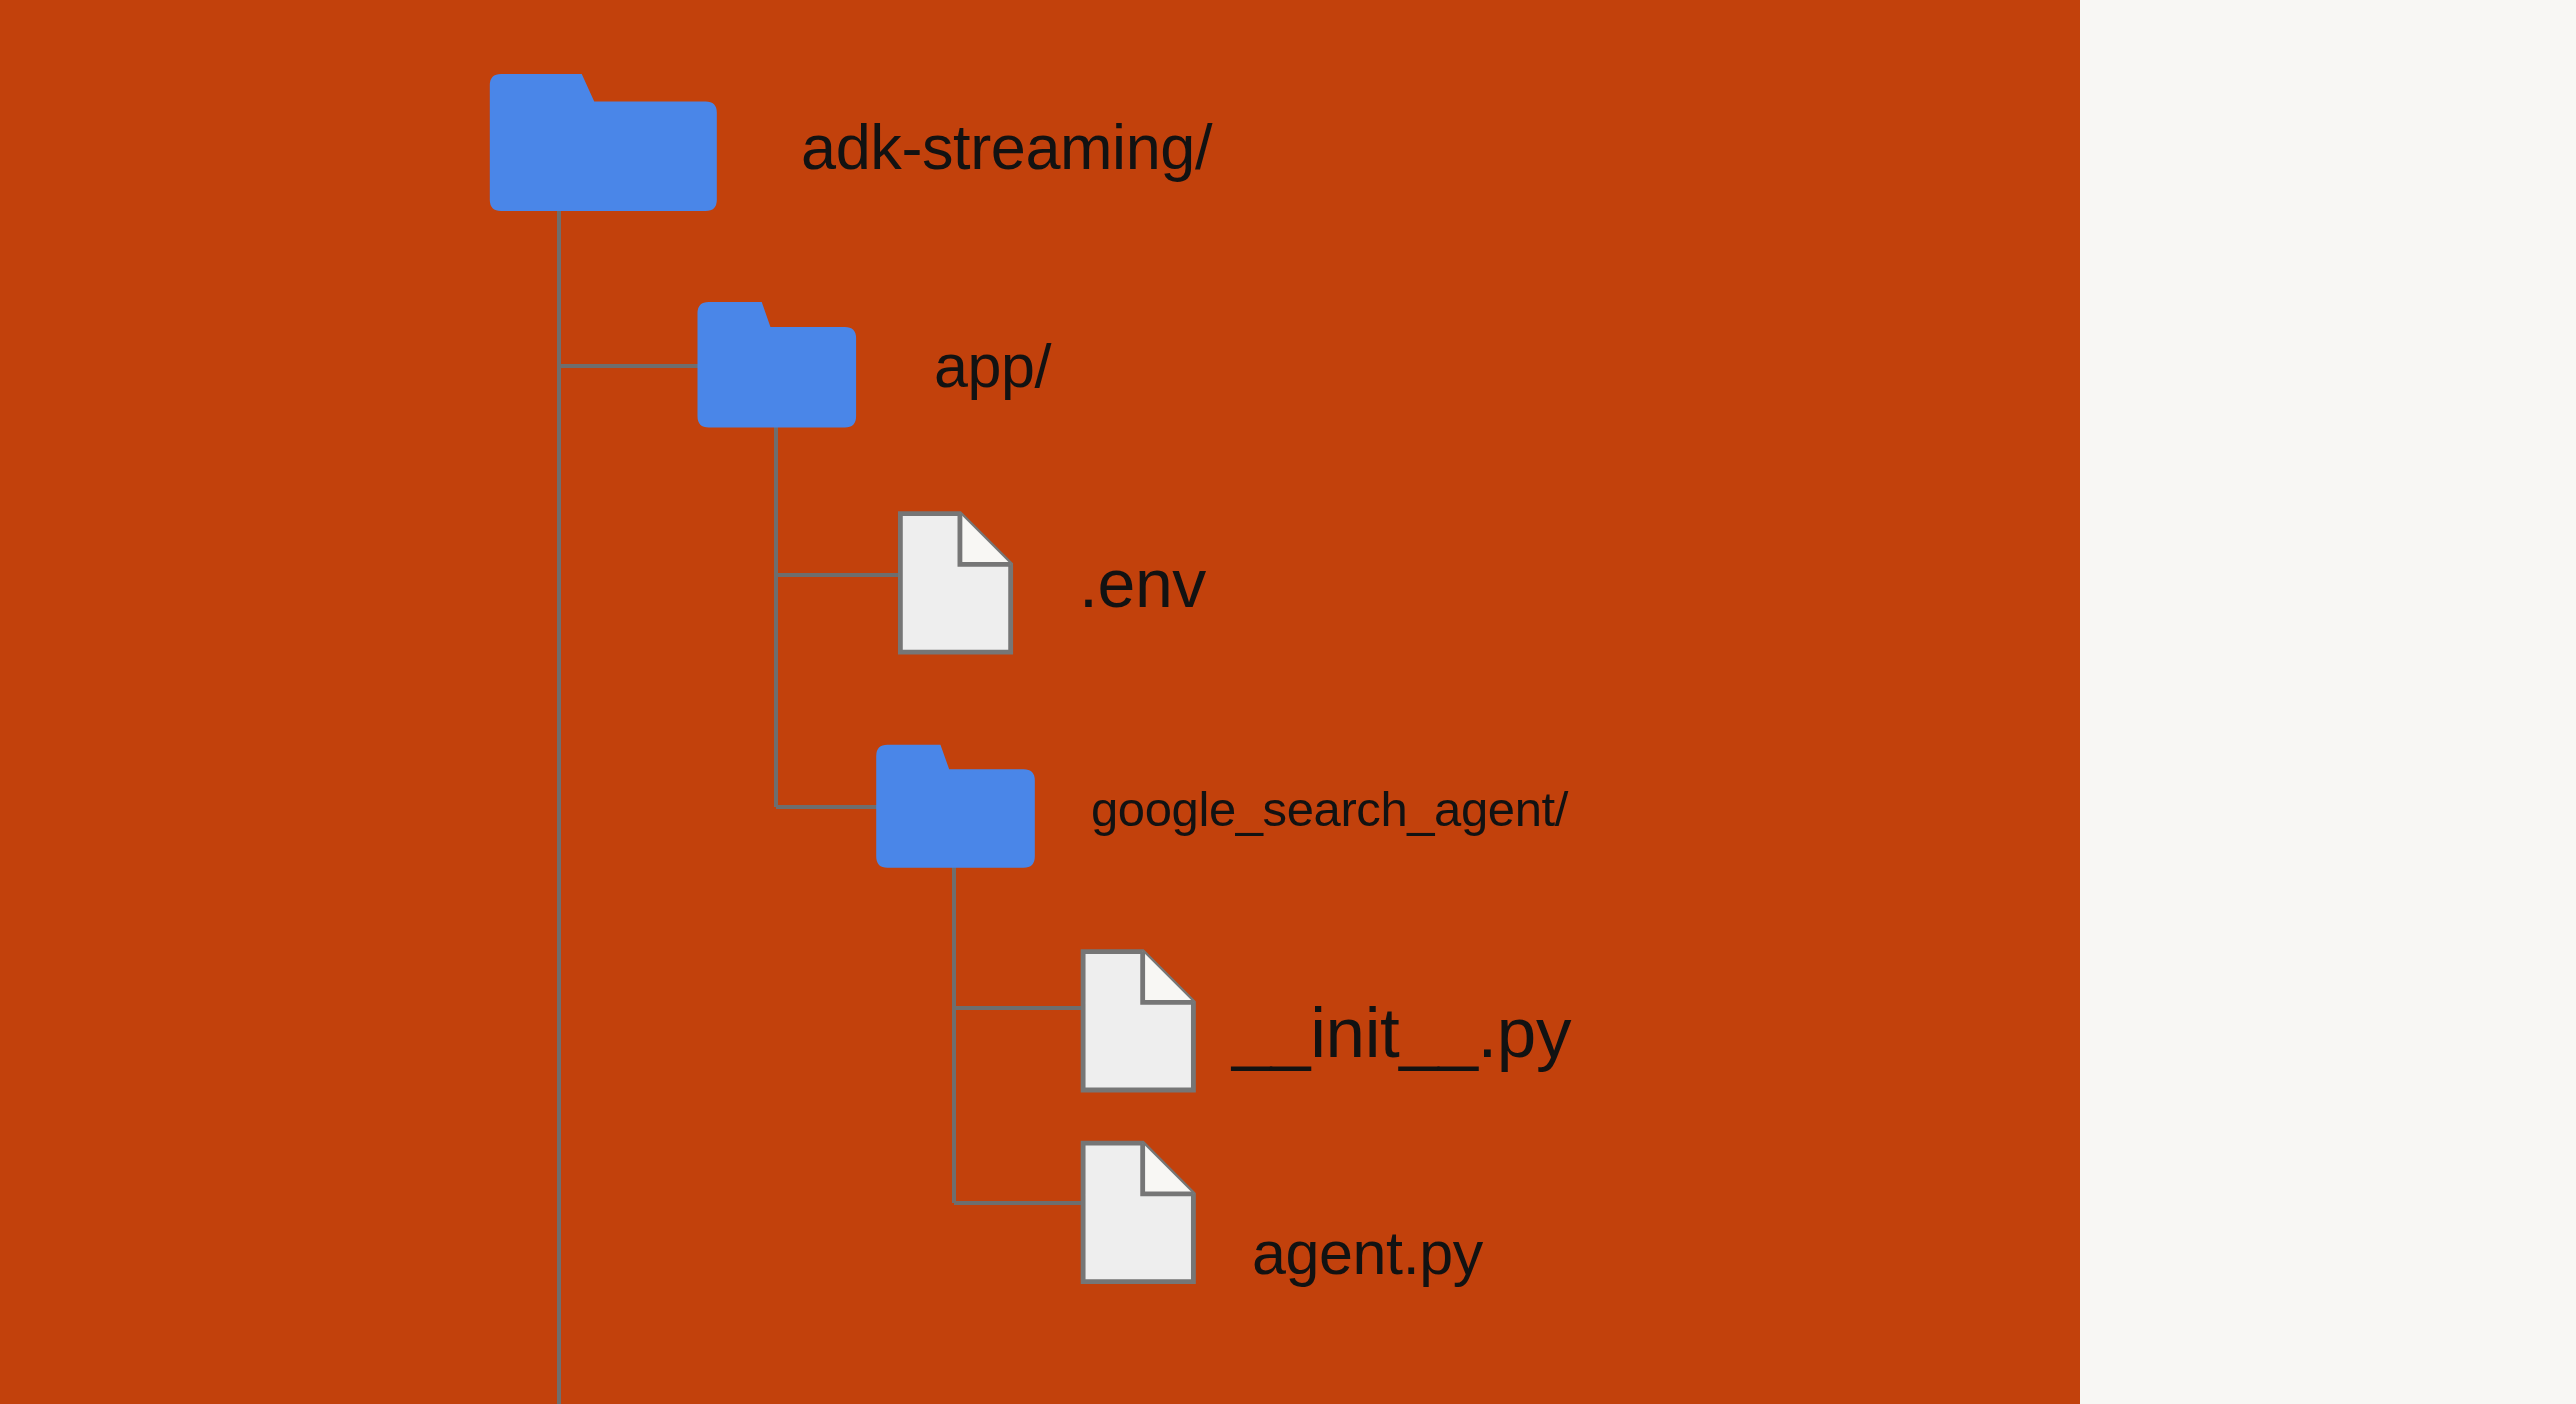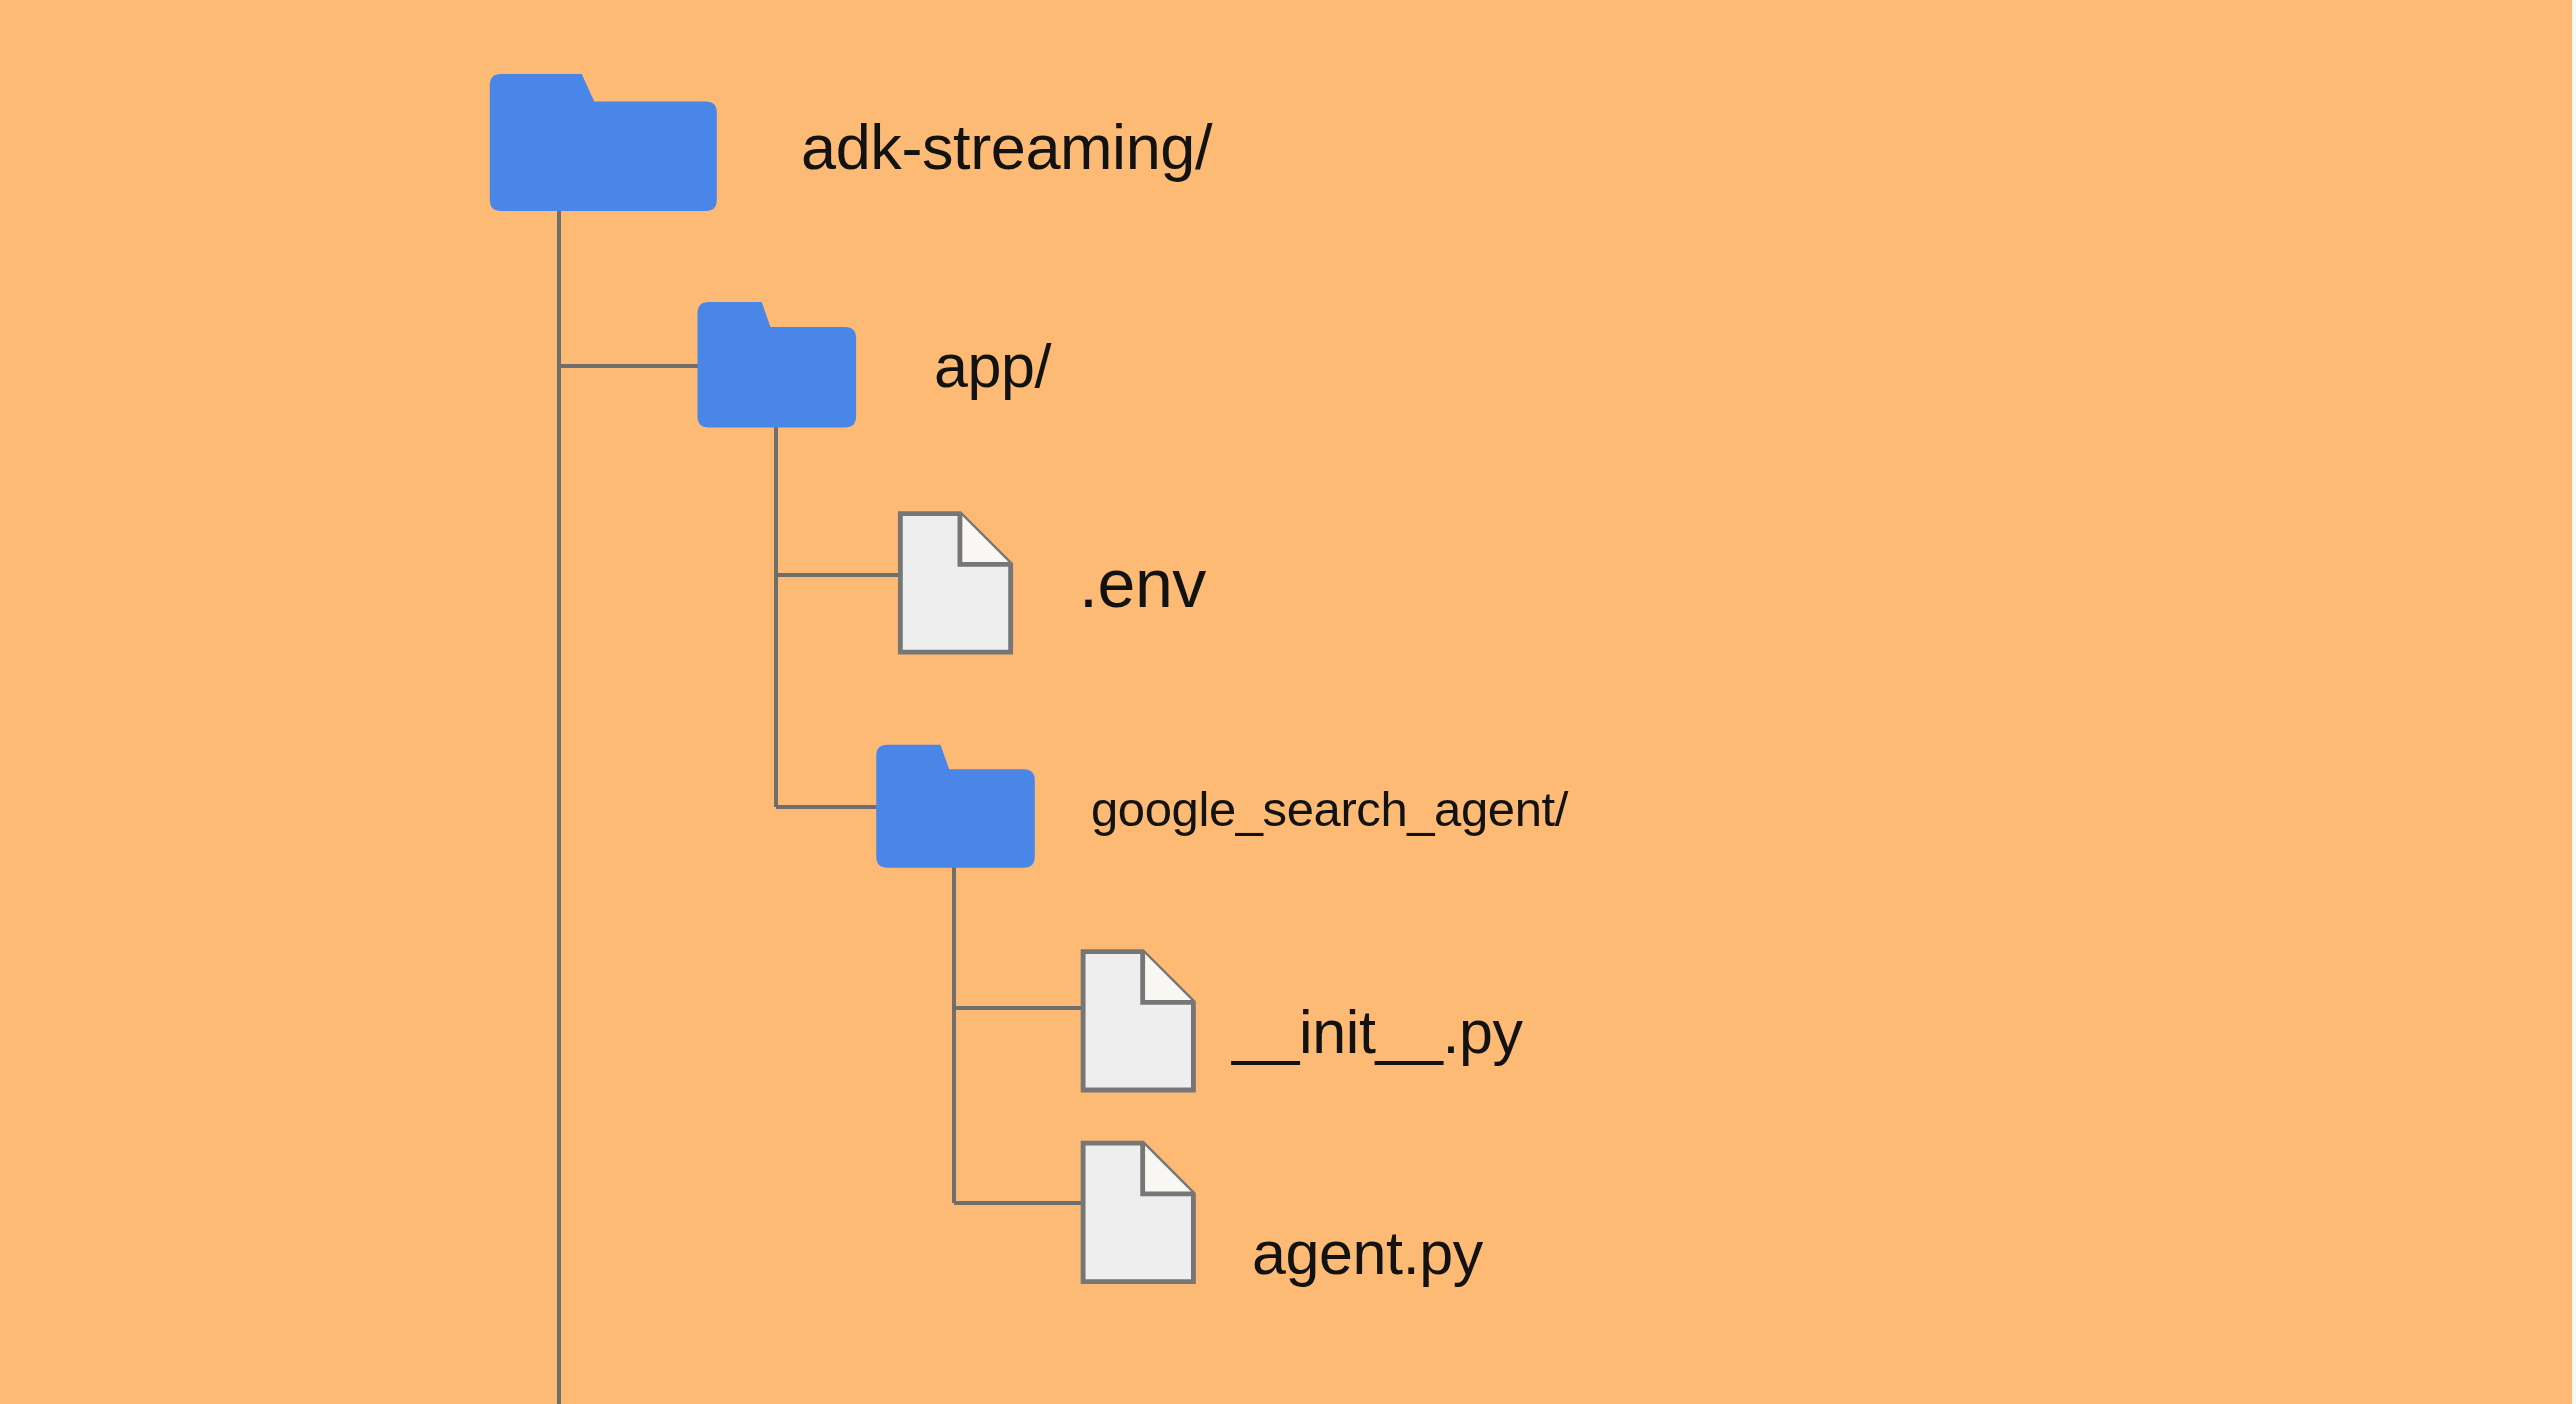--- a/index.html
+++ b/index.html
@@ -5,23 +5,23 @@
   html, body {
     margin: 0;
     padding: 0;
     background: #f8f7f4;
   }
   body {
     font-family: "Liberation Sans", sans-serif;
   }
   #stage {
     position: relative;
-    width: 2572px;
+    width: 2080px;
     height: 1404px;
-    background: #fdba74;
+    background: #c2410c;
     overflow: hidden;
   }
   #tree-svg {
     position: absolute;
     left: 0;
     top: 0;
     width: 2576px;
     height: 1404px;
   }
   .node-label {
@@ -72,17 +72,17 @@
           <path d="M 1345 1420 L 1418.98 1420 L 1482 1483.02 L 1482 1592 L 1345 1592 Z" fill="#eeeeee" stroke="#767676" stroke-width="6" stroke-linejoin="miter"></path>
           <path d="M 1418.98 1420 L 1418.98 1483.02 L 1482 1483.02" fill="#f8f7f4" stroke="#767676" stroke-width="6"></path>
         </g>
       </g>
   </svg>
   <div id="labels-layer">
       <div class="node-label" style="left: 801px; top: 147px; font-size: 63px; color: rgb(18, 18, 18);">adk-streaming/</div>
       <div class="node-label" style="left: 934px; top: 366px; font-size: 61px; color: rgb(18, 18, 18); text-align: center;">app/</div>
       <div class="node-label" style="left: 1079px; top: 583px; font-size: 68px; color: rgb(18, 18, 18);">.env</div>
       <div class="node-label" style="left: 1091px; top: 809px; font-size: 49px; color: rgb(18, 18, 18);">google_search_agent/</div>
-      <div class="node-label" style="left: 1232px; top: 1032px; font-size: 61px; color: rgb(18, 18, 18);">__init__.py</div>
+      <div class="node-label" style="left: 1232px; top: 1032px; font-size: 71px; color: rgb(18, 18, 18);">__init__.py</div>
       <div class="node-label" style="left: 1232px; top: 1253px; font-size: 61px; color: rgb(18, 18, 18); margin-left: 20px;">agent.py</div>
     </div>
 </div>
 
 
 </body></html>

